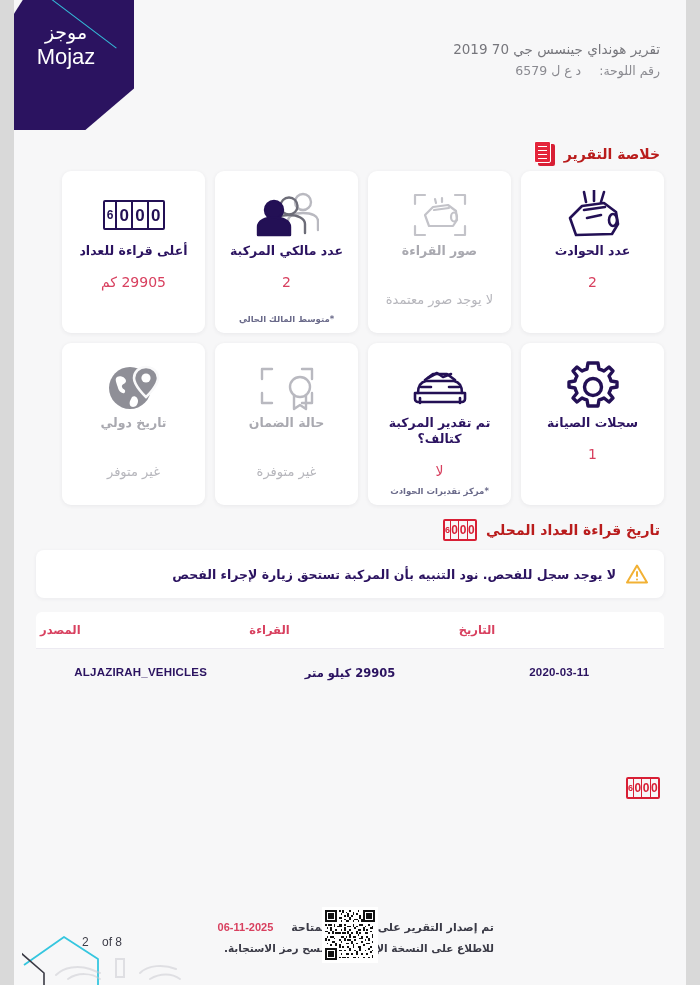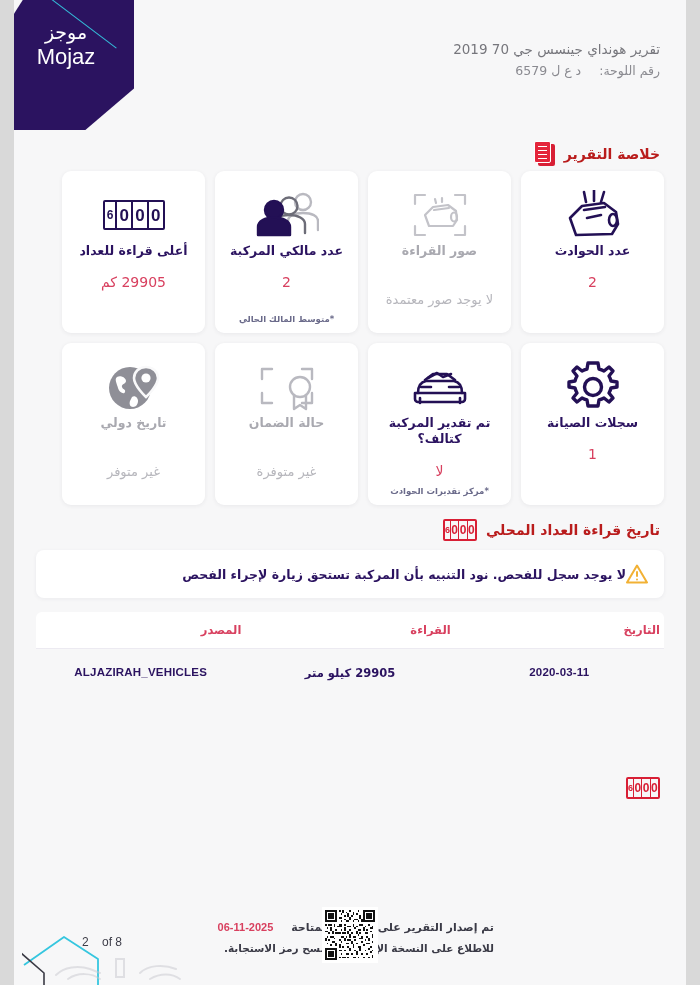--- a/index.html
+++ b/index.html
@@ -215,40 +215,41 @@
     position: absolute;
     left: 22px; right: 22px;
     background: #fff;
     border-radius: 8px;
     box-shadow: 0 1px 4px rgba(40,40,60,.06);
   }
   .warn-row {
     display: flex;
     align-items: center;
     justify-content: flex-start;
+    gap: 10px;
     padding: 14px 16px;
     font-size: 12.5px;
     color: #2b1360;
     font-weight: bold;
   }
   .warn-tri { width: 22px; height: 20px; flex: none; }
 
   .tbl {
     position: absolute;
     left: 22px; right: 22px;
   }
   .tbl-head {
     display: flex;
     background: #ffffff;
     border-radius: 6px 6px 0 0;
     border-bottom: 1px solid #eceaf1;
   }
   .tbl-head > div {
     flex: 1;
-    text-align: right;
+    text-align: left;
     font-size: 11.5px;
     color: #d8405f;
     padding: 11px 4px;
     font-weight: bold;
   }
   .tbl-body { display: flex; background: #f7f7f8; }
   .tbl-body > div {
     flex: 1;
     text-align: center;
     font-size: 11.5px;

